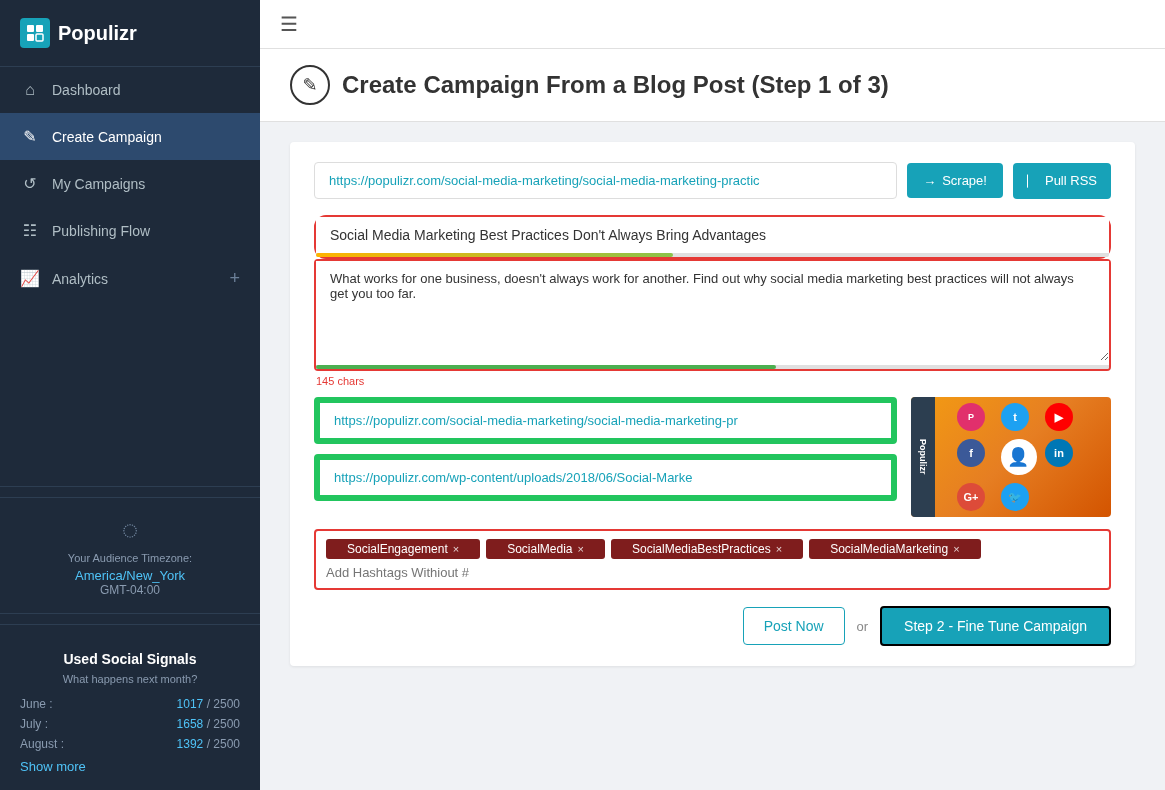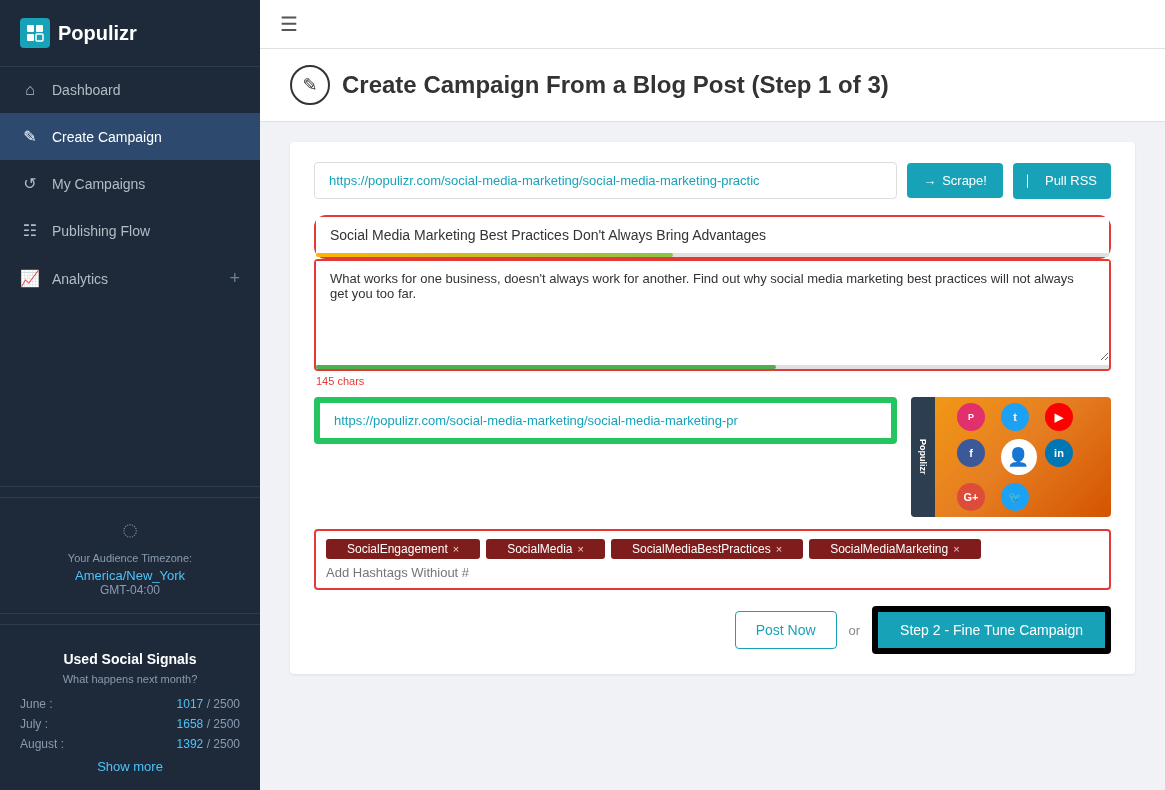--- a/index.html
+++ b/index.html
@@ -60,21 +60,21 @@
     .timezone-label { font-size: 11px; color: #8a9bb0; margin-bottom: 4px; }
     .timezone-name { font-size: 13px; color: #4fc3f7; }
     .timezone-offset { font-size: 12px; color: #8a9bb0; }
 
     .sidebar-signals { padding: 16px 20px; }
     .signals-title { font-size: 14px; font-weight: bold; color: #fff; text-align: center; margin-bottom: 6px; }
     .signals-subtitle { font-size: 11px; color: #8a9bb0; text-align: center; margin-bottom: 12px; }
     .signal-row { display: flex; justify-content: space-between; align-items: center; margin-bottom: 6px; font-size: 12px; color: #8a9bb0; }
     .signal-val { color: #4fc3f7; font-weight: normal; }
     .signal-total { color: #8a9bb0; }
-    .show-more { color: #4fc3f7; font-size: 13px; cursor: pointer; text-align: center; margin-top: 8px; display: block; }
+    .show-more { color: #4fc3f7; font-size: 13px; cursor: pointer; text-align: left; margin-top: 8px; display: block; }
 
     
     .main {
       flex: 1;
       display: flex;
       flex-direction: column;
       background: #f0f2f5;
       overflow: hidden;
     }
 
@@ -213,21 +213,21 @@
       min-width: 160px; flex: 1;
     }
 
     
     .form-footer { display: flex; justify-content: flex-end; gap: 12px; align-items: center; margin-top: 4px; }
     .btn-postnow {
       background: #fff; color: #17a2b8; border: 1px solid #17a2b8;
       border-radius: 4px; padding: 10px 20px; font-size: 14px; cursor: pointer;
     }
     .btn-step2 {
-      background: #17a2b8; color: #fff; border: 6px solid #000000;
+      background: #17a2b8; color: #fff; border: 2px solid #000000;
       border-radius: 4px; padding: 10px 22px; font-size: 14px; cursor: pointer; font-weight: 500;
     }
     .or-text { font-size: 13px; color: #888; }
 
     
     ::-webkit-scrollbar { width: 6px; }
     ::-webkit-scrollbar-track { background: #f0f0f0; }
     ::-webkit-scrollbar-thumb { background: #ccc; border-radius: 3px; }
   </style>
 </head>
@@ -353,20 +353,21 @@
         <textarea class="desc-textarea" style="">What works for one business, doesn't always work for another. Find out why social media marketing best practices will not always get you too far.</textarea>
         <div class="desc-progress">
           <div class="desc-progress-bar" style="width:58%;"></div>
         </div>
       </div>
       <div class="char-count-green">145 chars</div>
 
       <div class="link-image-row">
         <div class="links-col">
           <input type="text" class="link-input" value="https://populizr.com/social-media-marketing/social-media-marketing-pr" style="">
+          <input type="text" class="link-input" value="https://populizr.com/wp-content/uploads/2018/06/Social-Marke" style="">
         </div>
         <div class="image-preview">
           <div class="image-preview-inner">
             <div class="image-watermark">Populizr</div>
 
             <div style="display:grid; grid-template-columns: repeat(3,1fr); gap:8px; padding: 10px 14px 10px 30px;">
               <div class="social-circle" style="background:#e1306c; font-size:9px;">P</div>
               <div class="social-circle" style="background:#1da1f2;">t</div>
               <div class="social-circle" style="background:#ff0000;">▶</div>
               <div class="social-circle" style="background:#3b5998;">f</div>

